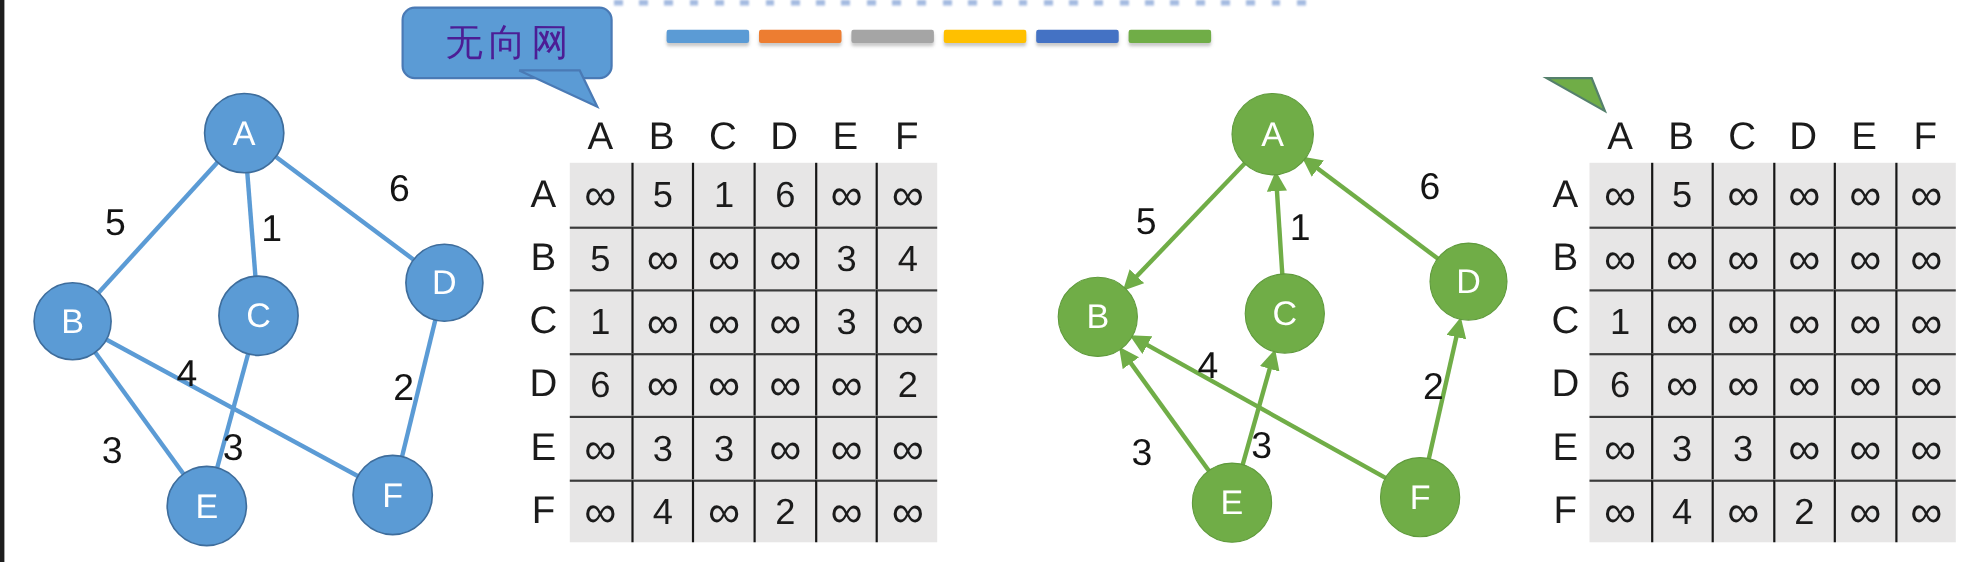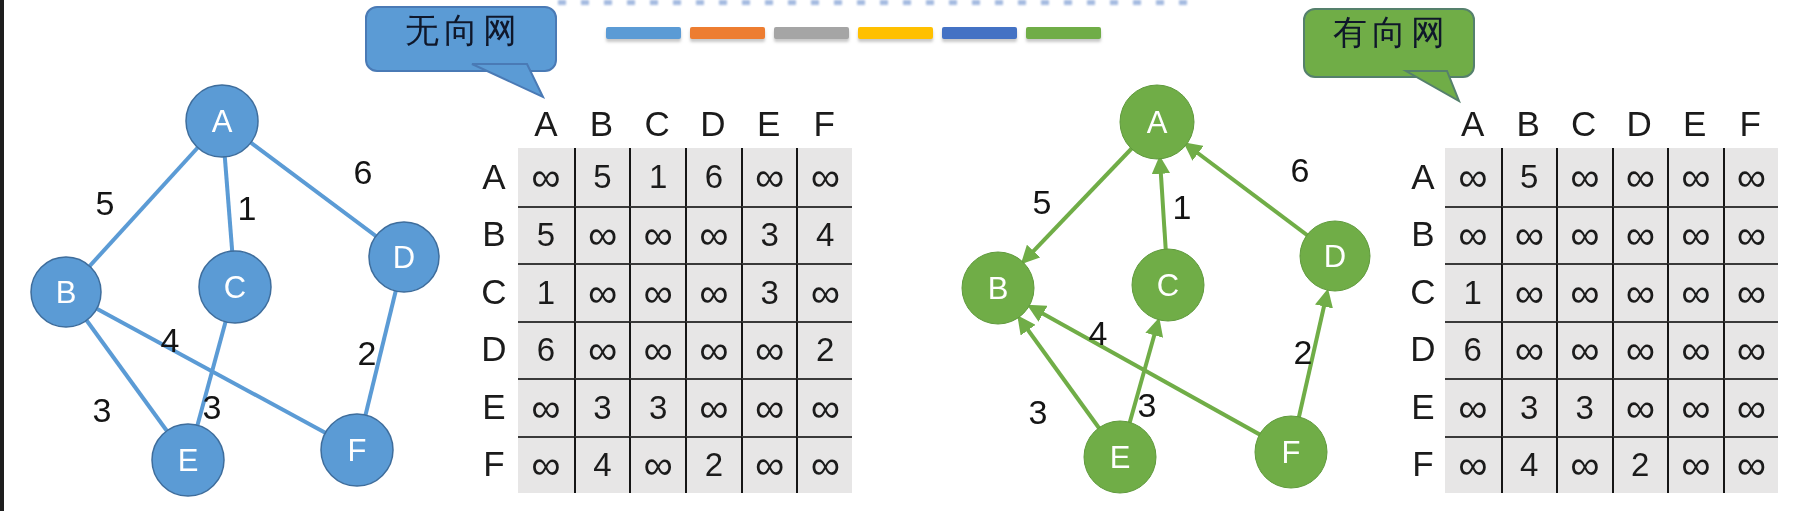--- a/index.html
+++ b/index.html
@@ -13,22 +13,22 @@
   .cropped-text {
     position:absolute; left:558px; top:0; width:640px; height:5px; opacity:.55;
     background:repeating-linear-gradient(90deg, #5a82c8 0 8px, transparent 8px 23px);
     filter:blur(0.8px);
   }
 
   .legend-bars { position:absolute; left:606px; top:27px; display:flex; gap:9px; }
   .legend-bar { width:75px; height:12px; border-radius:2px; box-shadow:0 3px 3px rgba(110,110,110,.38); }
 
   .callout {
-    position:absolute; color:#0f172a; font-size:34px; letter-spacing:5px;
-    display:flex; justify-content:center; border-radius:12px;
+    position:absolute; color:#4c1d95; font-size:34px; letter-spacing:5px;
+    display:flex; align-items:center; justify-content:center; border-radius:12px;
     text-indent:5px;
   }
   .callout.blue  { left:365px;  top:6px; width:188px; height:62px; background:#5B9BD5; border:2px solid #4a7ab5; }
   .callout.green { left:1303px; top:8px; width:168px; height:66px; background:#70AD47; border:2px solid #55806c; }
 
   .graphs { position:absolute; left:0; top:0; }
 
   .matrix { position:absolute; display:grid; }
   #m-left  { left:470px;  top:100px; grid-template-columns:48px repeat(6,55.7px); grid-template-rows:48px repeat(6,57.5px); }
   #m-right { left:1401px; top:100px; grid-template-columns:44px repeat(6,55.5px); grid-template-rows:48px repeat(6,57.5px); }
@@ -52,23 +52,20 @@
     <div class="legend-bar" style="background:#ED7D31"></div>
     <div class="legend-bar" style="background:#A5A5A5"></div>
     <div class="legend-bar" style="background:#FFC000"></div>
     <div class="legend-bar" style="background:#4472C4"></div>
     <div class="legend-bar" style="background:#70AD47"></div>
   </div>
 
   <div class="callout blue">
     <span>无向网</span>
   </div>
-  <div class="callout green">
-    <span>有向网</span>
-  </div>
 
   <div id="m-left" class="matrix">
       <div class="cell corner"></div>
       <div class="cell head">A</div>
       <div class="cell head">B</div>
       <div class="cell head">C</div>
       <div class="cell head">D</div>
       <div class="cell head">E</div>
       <div class="cell head">F</div>
       <div class="cell head">A</div>

